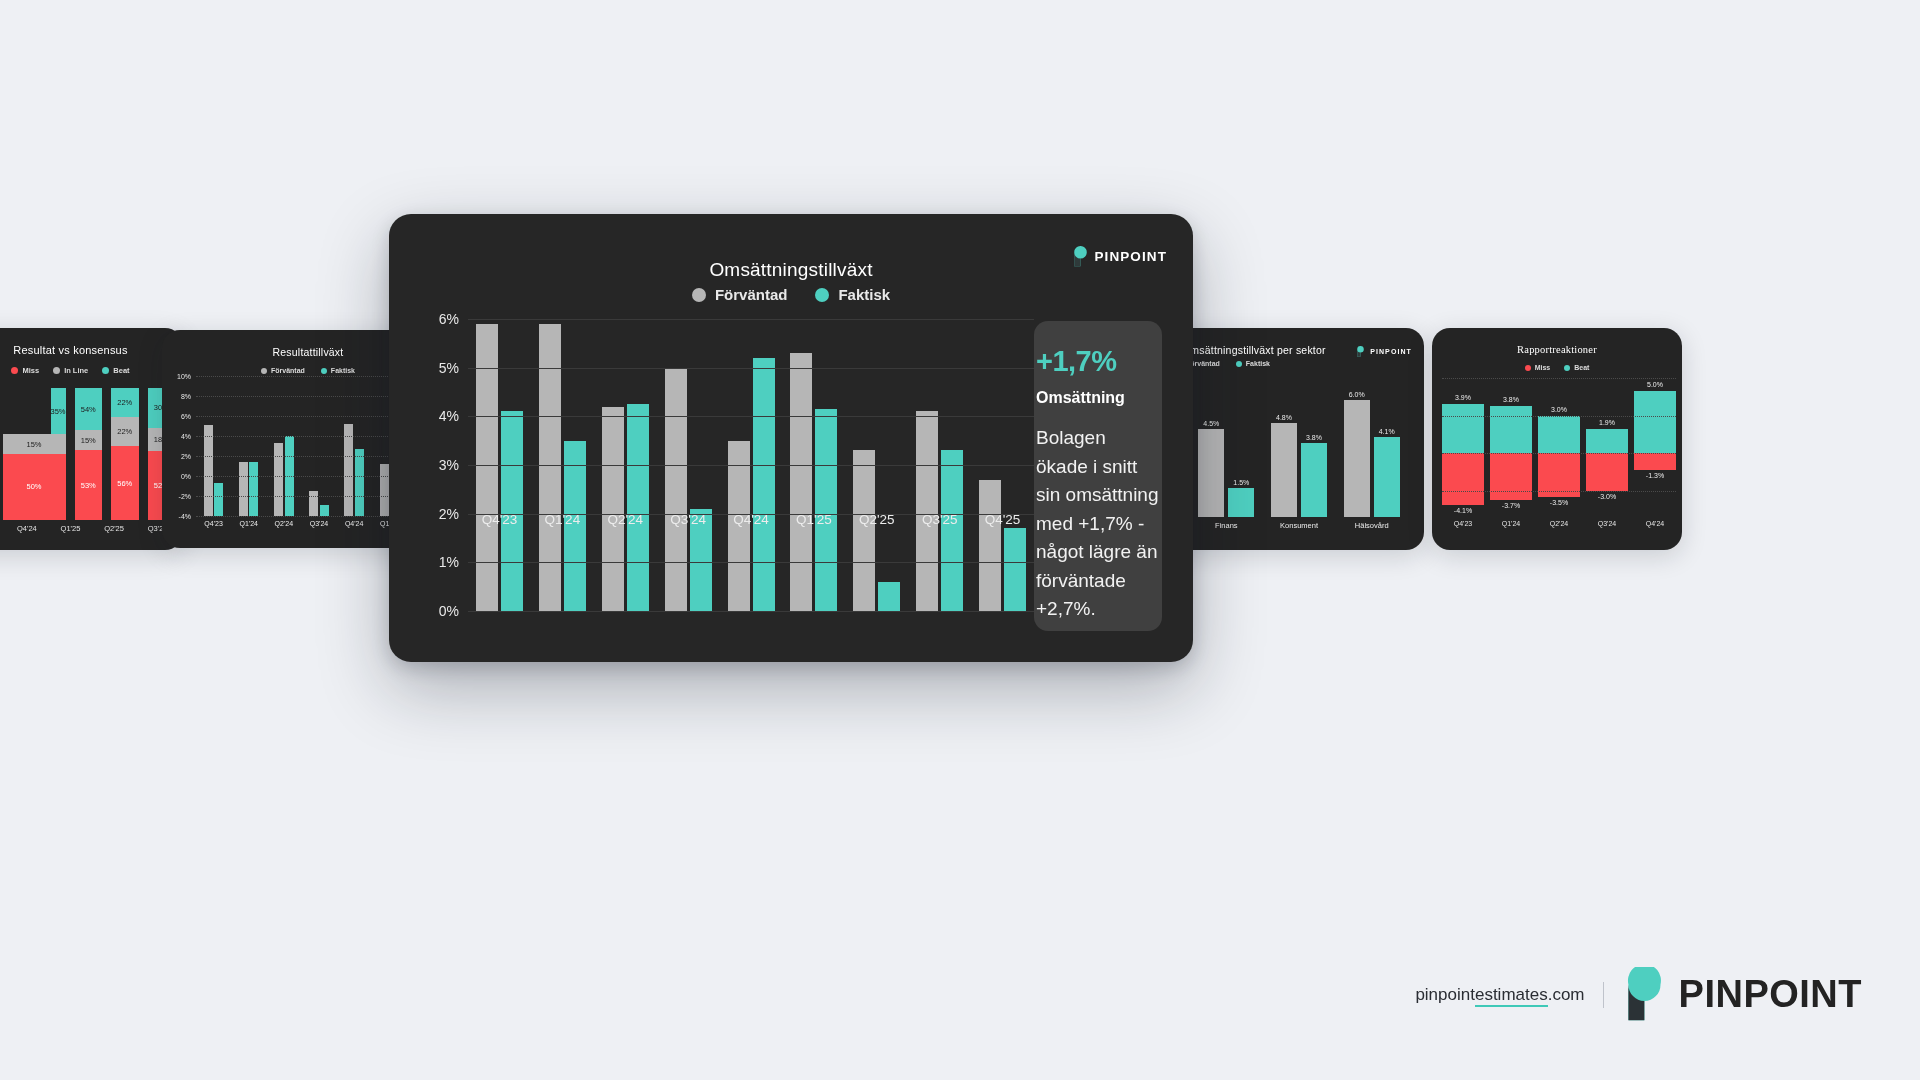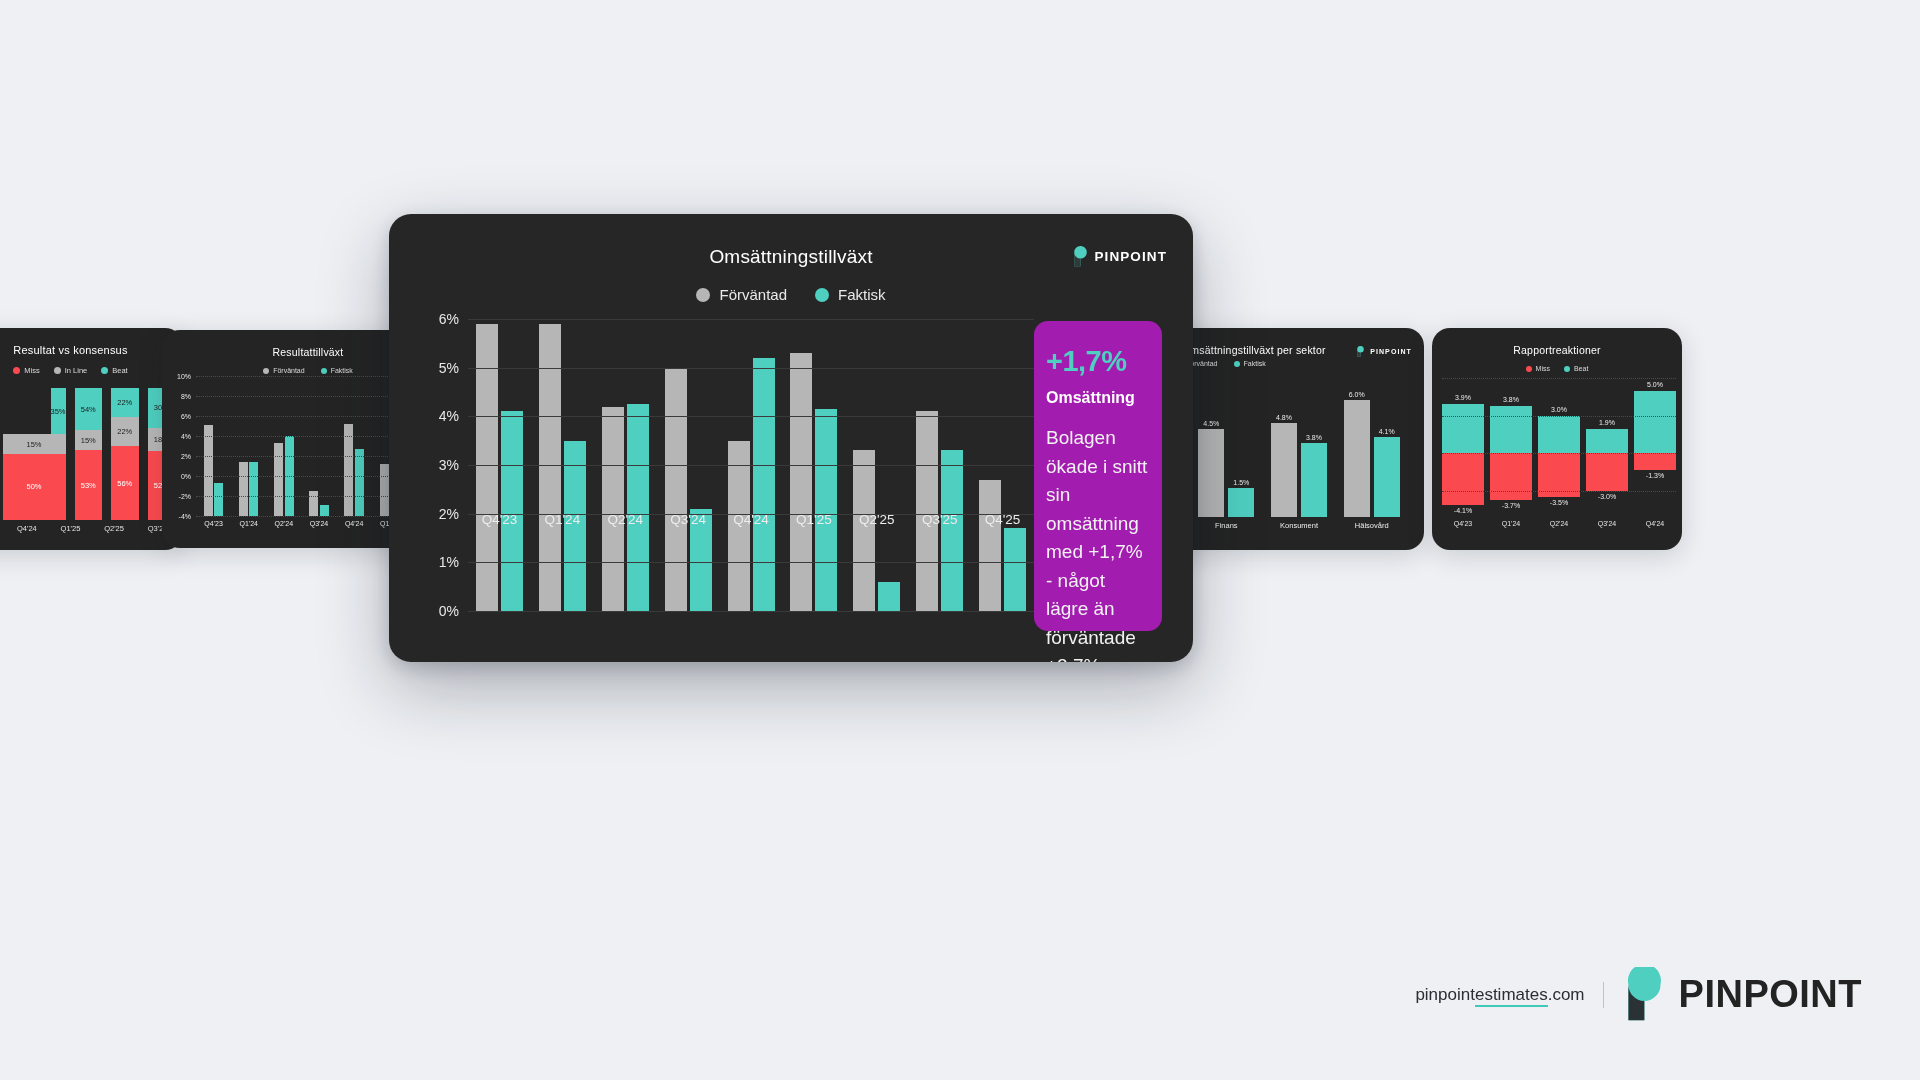--- a/index.html
+++ b/index.html
@@ -31,21 +31,21 @@
   }
   .pp-glyph { display:block; }
   .pp-word {
     color:#fff; font-weight:700; letter-spacing:1.1px;
   }
 
   
   .legend { display:flex; justify-content:center; align-items:center; }
   .legend .li { display:flex; align-items:center; }
   .legend .dot { border-radius:50%; display:block; }
-  .legend .lbl { color:#e9e9e9; white-space:nowrap; }
+  .legend .lbl { color:#e9e9e9; white-space:nowrap;font-weight:bold; }
 
   
   .plot { position:absolute; }
   .gridline { position:absolute; left:0; right:0; height:1px; background:#3a3a3a; }
   .gridline.dotted {
     background:none;
     border-top:1px dotted #4a4a4a;
     height:0;
   }
   .ytick {
@@ -78,22 +78,22 @@
   #main-plot { left:79px; top:105px; width:566px; height:292px; }
   #main-plot .ytick { font-size:14px; }
   #main-xlabels { top:298px; left:79px; width:566px; }
   #main-xlabels .xl { font-size:13.5px; }
   #main-card .bar.exp, #main-card .bar.act { width:22px; }
   #main-card .grp { gap:3px; }
 
   
   #info-panel {
     position:absolute; right:31px; top:107px; width:128px; height:310px;
-    background:#a21caf; border-radius:14px;
-    padding:24px 12px 14px;
+    background:#404040; border-radius:14px;
+    padding:24px 2px 14px;
   }
   #info-value { color:#4ecfc0; font-size:29px; font-weight:700; letter-spacing:-.5px; }
   #info-label { color:#fff; font-size:16px; font-weight:700; margin-top:11px; }
   #info-body { color:#f2f2f2; font-size:19px; line-height:1.5; margin-top:17px; }
 
   
   #card-konsensus {
     left:-42px; top:328px; width:225px; height:222px; z-index:10;
   }
   #card-konsensus .card-title { font-size:11px; margin-top:16px; }
@@ -144,21 +144,21 @@
     position:absolute; bottom:100%; left:50%; transform:translateX(-50%);
     font-size:7px; color:#eaeaea; margin-bottom:2px; white-space:nowrap;
   }
   #s-xlabels { left:22px; width:218px; top:193px; }
   #s-xlabels .xl { font-size:7.5px; }
 
   
   #card-reaktioner {
     left:1432px; top:328px; width:250px; height:222px; z-index:10;
   }
-  #card-reaktioner .card-title { font-size:10.5px; margin-top:16px; }
+  #card-reaktioner .card-title { font-size:10.5px; margin-top:16px;font-family:Liberation Serif, serif; }
   #rr-legend { margin-top:9px; gap:14px; }
   #rr-legend .dot { width:6px; height:6px; }
   #rr-legend .li { gap:4px; }
   #rr-legend .lbl { font-size:7px; color:#dcdcdc; }
   #rr-plot { left:10px; top:50px; right:6px; height:138px; }
   #rr-bars { position:absolute; inset:0; display:flex; gap:6px; }
   #rr-bars .col { flex:1; position:relative; height:100%; }
   #rr-bars .up, #rr-bars .dn { position:absolute; left:0; right:0; }
   #rr-bars .up { background:#4ecfc0; }
   #rr-bars .dn { background:#fb4a4f; }
@@ -418,21 +418,21 @@
     <div id="rr-xlabels">
         <div class="xl">Q4'23</div>
         <div class="xl">Q1'24</div>
         <div class="xl">Q2'24</div>
         <div class="xl">Q3'24</div>
         <div class="xl">Q4'24</div>
       </div>
   </div>
 
   <div class="card" id="main-card">
-    <div class="card-title" id="main-title" style="margin-top:32px">Omsättningstillväxt</div>
+    <div class="card-title" id="main-title" style="margin-top:45px">Omsättningstillväxt</div>
 
     <div class="pinpoint-mark" id="main-logo">
       <svg class="pp-glyph" width="17" height="21" viewBox="0 0 24 30">
         <path d="M3 29 L3 9 A9 9 0 1 1 21 9 A9 9 0 0 1 12 18 L12 29 Z" fill="#4ecfc0"></path>
         <path d="M3 29 L3 9 A9 9 0 0 0 12 18 L12 29 Z" fill="#2f3a3a"></path>
       </svg>
       <span class="pp-word" style="font-size:13.5px">PINPOINT</span>
     </div>
 
     <div class="legend" id="main-legend">

